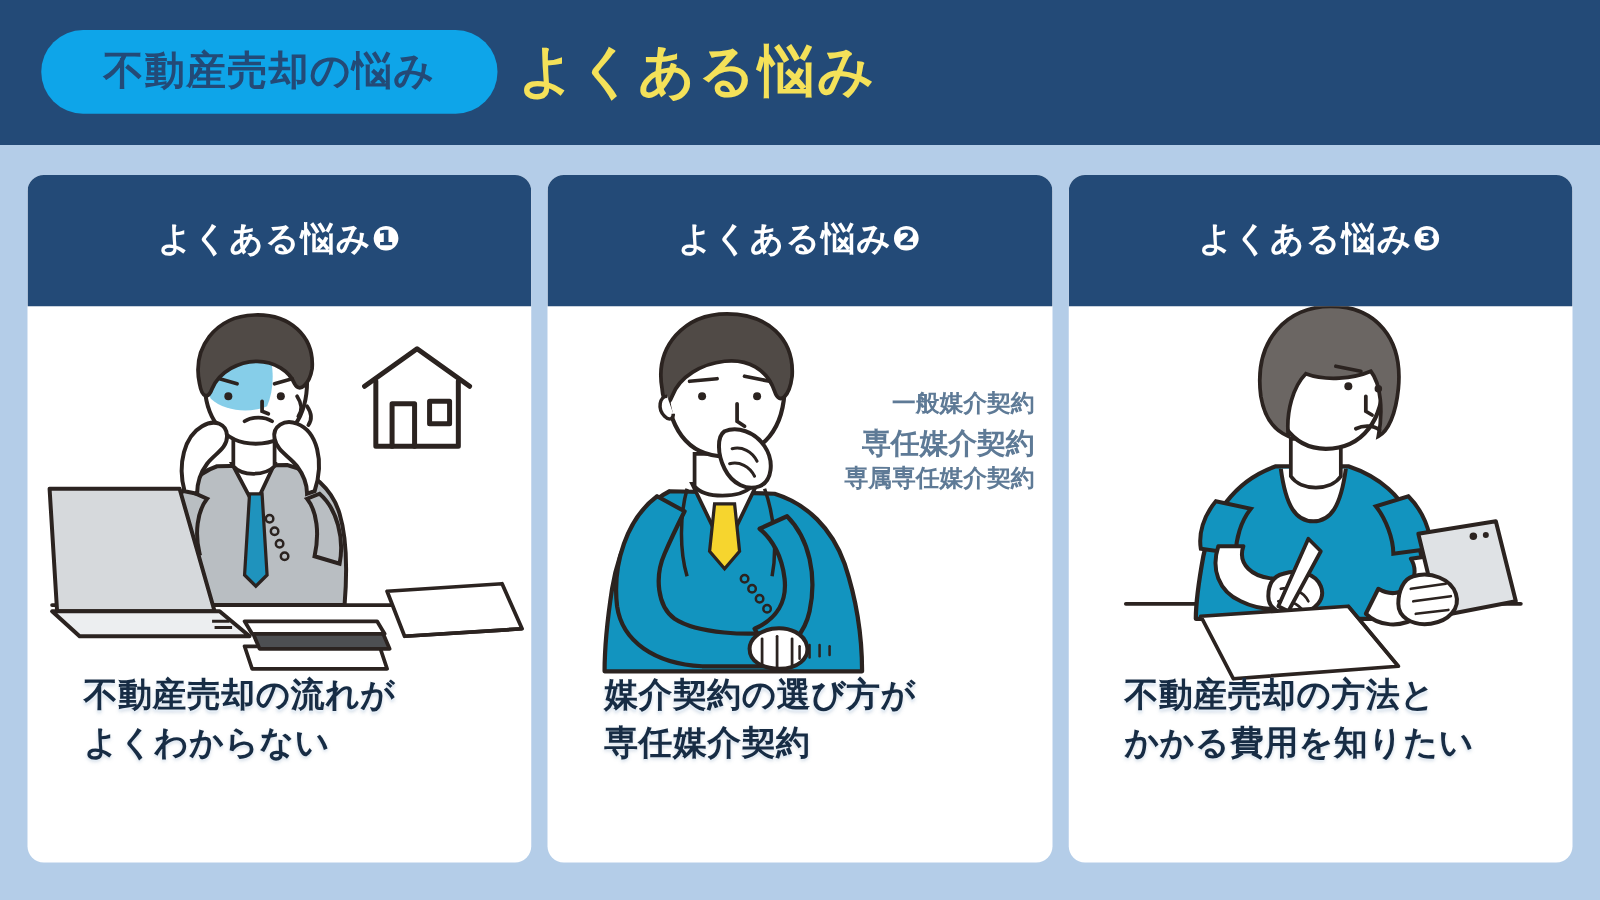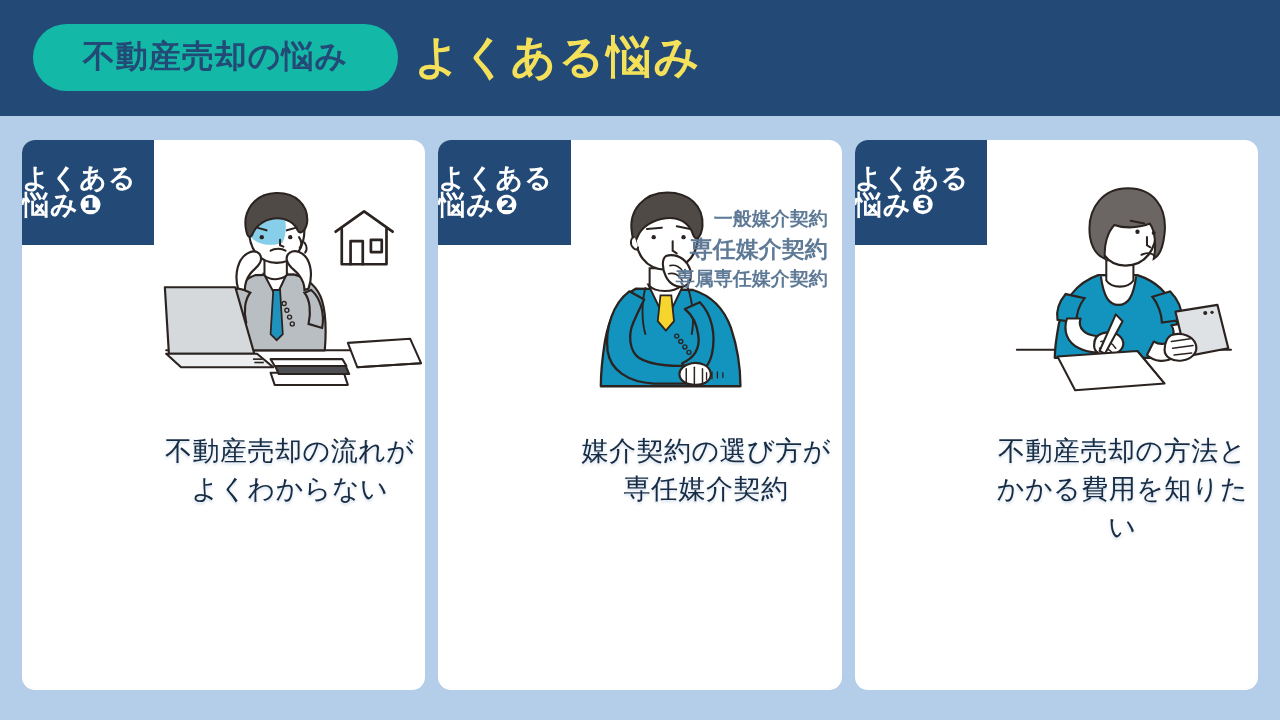--- a/index.html
+++ b/index.html
@@ -13,21 +13,21 @@
   
   .header {
     position: absolute; left: 0; top: 0;
     width: 1280px; height: 116px;
     background: #234a77;
     display: flex; align-items: center;
   }
   .header-pill {
     position: absolute; left: 33px; top: 24px;
     width: 365px; height: 67px;
-    background: #14b8a6;
+    background: #0ea5e9;
     border-radius: 34px;
     display: flex; align-items: center; justify-content: center;
   }
   .header-pill-label {
     font-size: 32px; font-weight: 700; color: #234a77;
     letter-spacing: 1px; line-height: 1;
     padding-bottom: 3px;
   }
   .header-title {
     position: absolute; left: 0; top: 22px; width: 1116px;
@@ -41,21 +41,21 @@
   .cards {
     position: absolute; left: 22px; top: 140px;
     width: 1236px; height: 550px;
     display: flex; gap: 13px;
   }
   .card {
     flex: 1 1 0;
     background: #ffffff;
     border-radius: 13px;
     overflow: hidden;
-    display: flex; flex-direction: row;
+    display: flex; flex-direction: column;
     position: relative;
   }
   .card-header {
     height: 105px;
     background: #234a77;
     display: flex; align-items: center; justify-content: center;
   }
   .card-header-label {
     font-size: 27px; font-weight: 700; color: #ffffff;
     letter-spacing: 1px; line-height: 1; padding-bottom: 2px;
@@ -68,26 +68,27 @@
   .illustration {
     position: relative;
     height: 300px;
     width: 100%;
   }
   .illustration svg { display: block; width: 100%; height: 100%; }
 
   .card-caption {
     position: absolute;
     left: 0; right: 0; top: 292px;
-    text-align: center;
-    font-size: 27px; font-weight: 400;
+    text-align: left;
+    font-size: 27px; font-weight: 700;
     color: #172c44;
     line-height: 38px;
     letter-spacing: 0.5px;
     text-shadow: 0 1px 0 #e6eef6, 0 2px 3px rgba(120,150,180,.35);
+    padding-left: 45px;
   }
   .card-caption .line { display: block; }
 
   
   .contract-list {
     position: absolute;
     right: 14px; top: 64px;
     text-align: center;
     color: #5e7a96;
     font-weight: 700;

